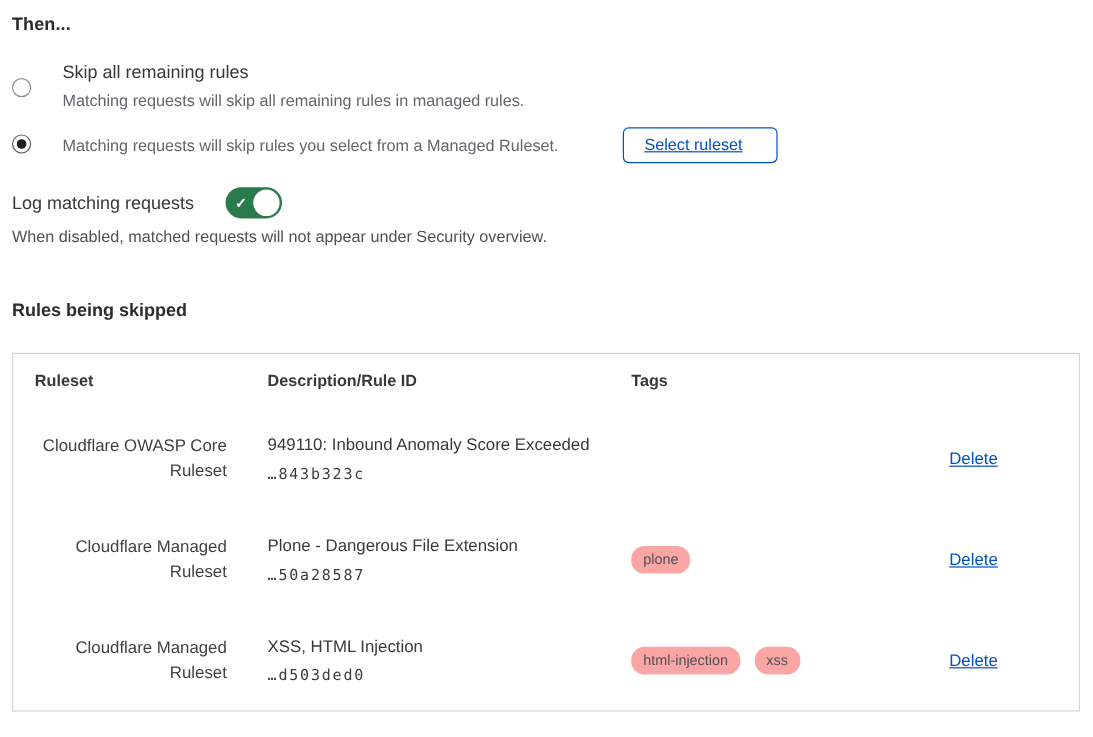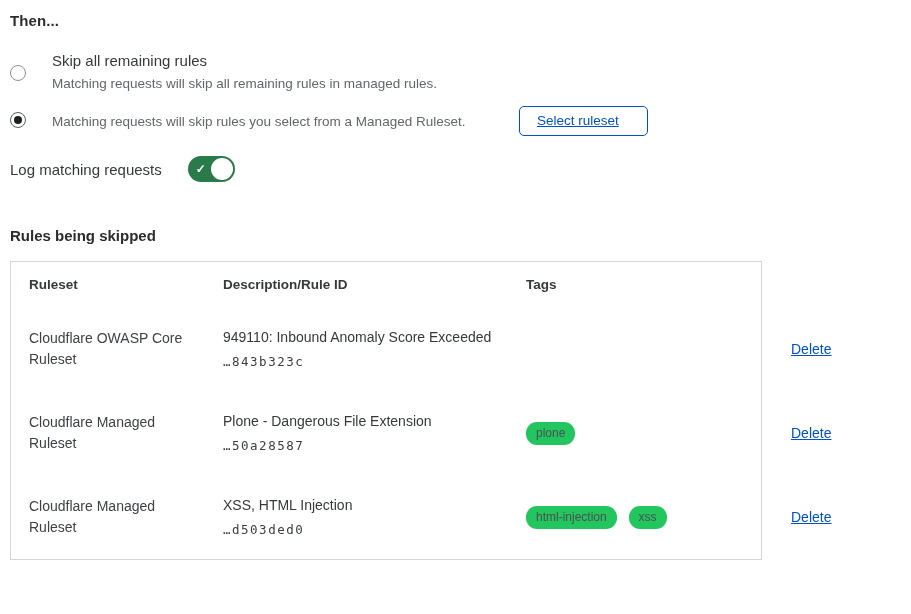--- a/index.html
+++ b/index.html
@@ -72,44 +72,44 @@
     font-size: 15px; font-weight: 700; color: #2c2c2c;
     margin-top: 45px;
   }
   table.rules {
     margin-top: 17px;
     width: 890px;
     border-collapse: collapse;
     table-layout: fixed;
   }
   table.rules, table.rules td, table.rules th { border: 0; }
-  .rules-wrap { border: 1px solid #d6d6d6; width: 752px; margin-top: 17px; }
+  .rules-wrap { border: 1px solid #d6d6d6; width: 890px; margin-top: 27px; }
   .rules-wrap table { margin-top: 0; }
   thead th {
     text-align: left;
     font-size: 13.5px; font-weight: 700; color: #36393a;
     height: 45px; vertical-align: middle;
     border-bottom: 1px solid #d6d6d6;
   }
   th.col-ruleset, td.col-ruleset { padding-left: 18px; padding-right: 34px; }
   tbody td {
     height: 84px; vertical-align: middle;
     font-size: 14px; color: #36393a;
   }
   tbody tr + tr td { border-top: 1px solid #d6d6d6; }
-  td.col-ruleset { line-height: 21px; color: #3f4245; }
+  td.col-ruleset { line-height: 21px; color: #3f4245; text-align: right; }
   .desc-line { font-size: 14px; color: #36393a; }
   .rule-id {
     font-family: "DejaVu Sans Mono", monospace;
     font-size: 12.5px; letter-spacing: 1.5px;
     color: #3a3d3f; margin-top: 9px;
   }
   .tag-pill {
     display: inline-block;
-    background: #22c55e; color: #4d5054;
+    background: #fca5a5; color: #4d5054;
     border-radius: 11px;
     font-size: 12px; line-height: 1;
     padding: 5px 10px 6px 10px;
     margin-right: 8px;
   }
   td.col-action { padding-right: 33px; }
   .delete-link {
     font-size: 14px; color: #0051c3;
     text-decoration: underline; cursor: pointer;
   }
@@ -141,20 +141,21 @@
 
   </div>
 
   <div class="log-row">
     <span class="log-label">Log matching requests</span>
     <span class="toggle" id="log-toggle" style="background: rgb(43, 122, 75);">
       <span class="check">✓</span>
       <span class="knob"></span>
     </span>
   </div>
+  <div class="log-desc">When disabled, matched requests will not appear under Security overview.</div>
 
   <div class="table-title">Rules being skipped</div>
 
   <div class="rules-wrap">
     <table class="rules">
       <colgroup>
         <col style="width:212px">
           <col style="width:303px">
           <col style="width:265px">
           <col style="width:110px">

